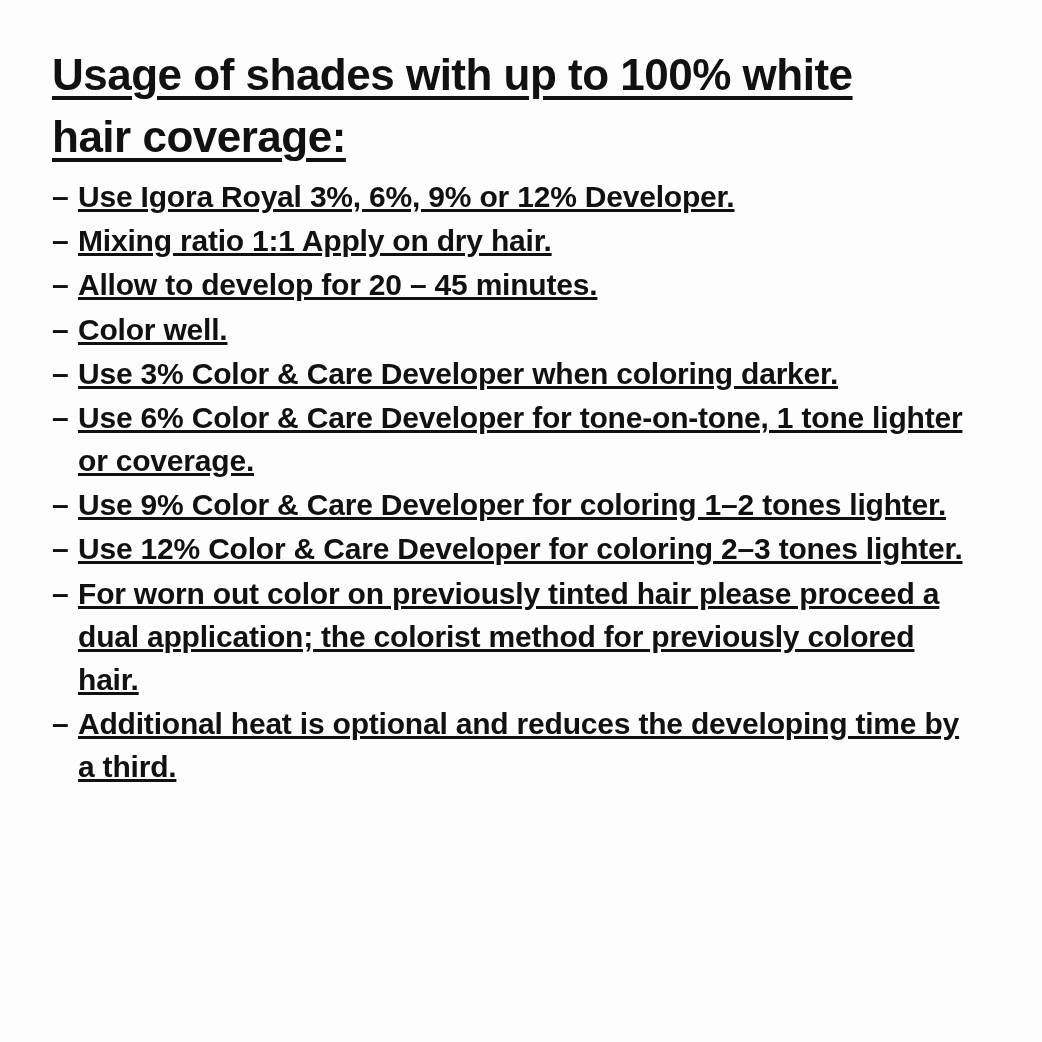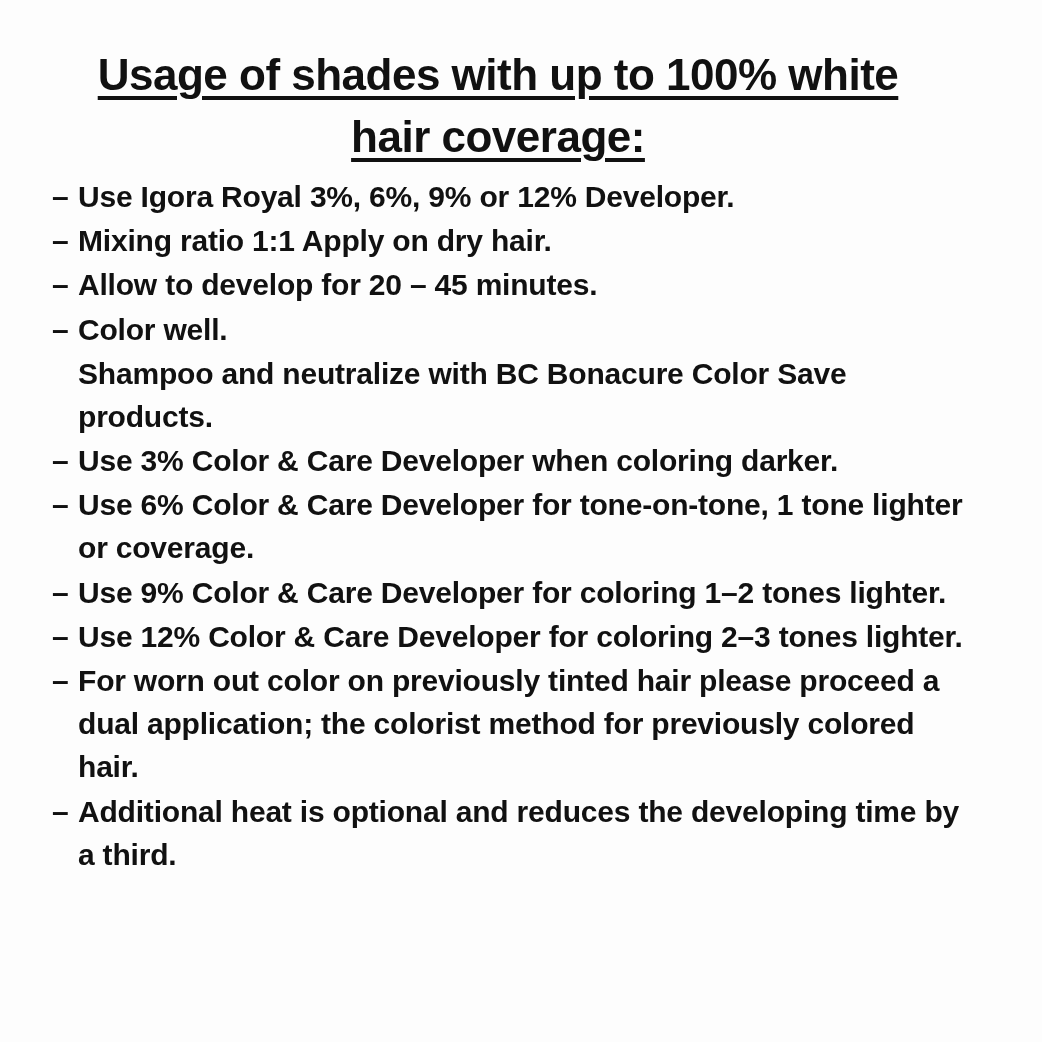--- a/index.html
+++ b/index.html
@@ -22,23 +22,22 @@
     background: #fdfdfd;
   }
   .doc-title {
     font-size: 44px;
     font-weight: 800;
     line-height: 1.42;
     letter-spacing: -0.5px;
     text-decoration: underline;
     text-underline-offset: 6px;
     text-decoration-thickness: 4px;
-    margin: 0 0 6px 16px;
+    margin: 0 0 6px 0;
     max-width: 860px;
-    text-align: center;
   }
   .list {
     margin: 0;
     padding: 0;
     list-style: none;
   }
   .item {
     display: flex;
     align-items: flex-start;
     font-size: 30px;
@@ -53,20 +52,21 @@
     font-size: 30px;
     font-weight: 700;
     line-height: 1.44;
   }
   .dash.blank {
     color: transparent;
   }
   .item-text {
     flex: 1 1 auto;
     max-width: 900px;
+    text-decoration: underline;
   }
 </style>
 </head>
 <body>
 
 <div class="page">
   <h1 class="doc-title">Usage of shades with up to 100% white hair coverage:</h1>
   <ul class="list">
     <li class="item">
       <span class="dash">–</span>
@@ -76,24 +76,20 @@
       <span class="dash">–</span>
       <span class="item-text">Mixing ratio 1:1 Apply on dry hair.</span>
     </li>
     <li class="item">
       <span class="dash">–</span>
       <span class="item-text">Allow to develop for 20 – 45 minutes.</span>
     </li>
     <li class="item">
       <span class="dash">–</span>
       <span class="item-text">Color well.</span>
-    </li>
-    <li class="item">
-      <span class="dash blank"></span>
-      <span class="item-text">Shampoo and neutralize with BC Bonacure Color Save products.</span>
     </li>
     <li class="item">
       <span class="dash">–</span>
       <span class="item-text">Use 3% Color &amp; Care Developer when coloring darker.</span>
     </li>
     <li class="item">
       <span class="dash">–</span>
       <span class="item-text">Use 6% Color &amp; Care Developer for tone-on-tone, 1 tone lighter or coverage.</span>
     </li>
     <li class="item">

